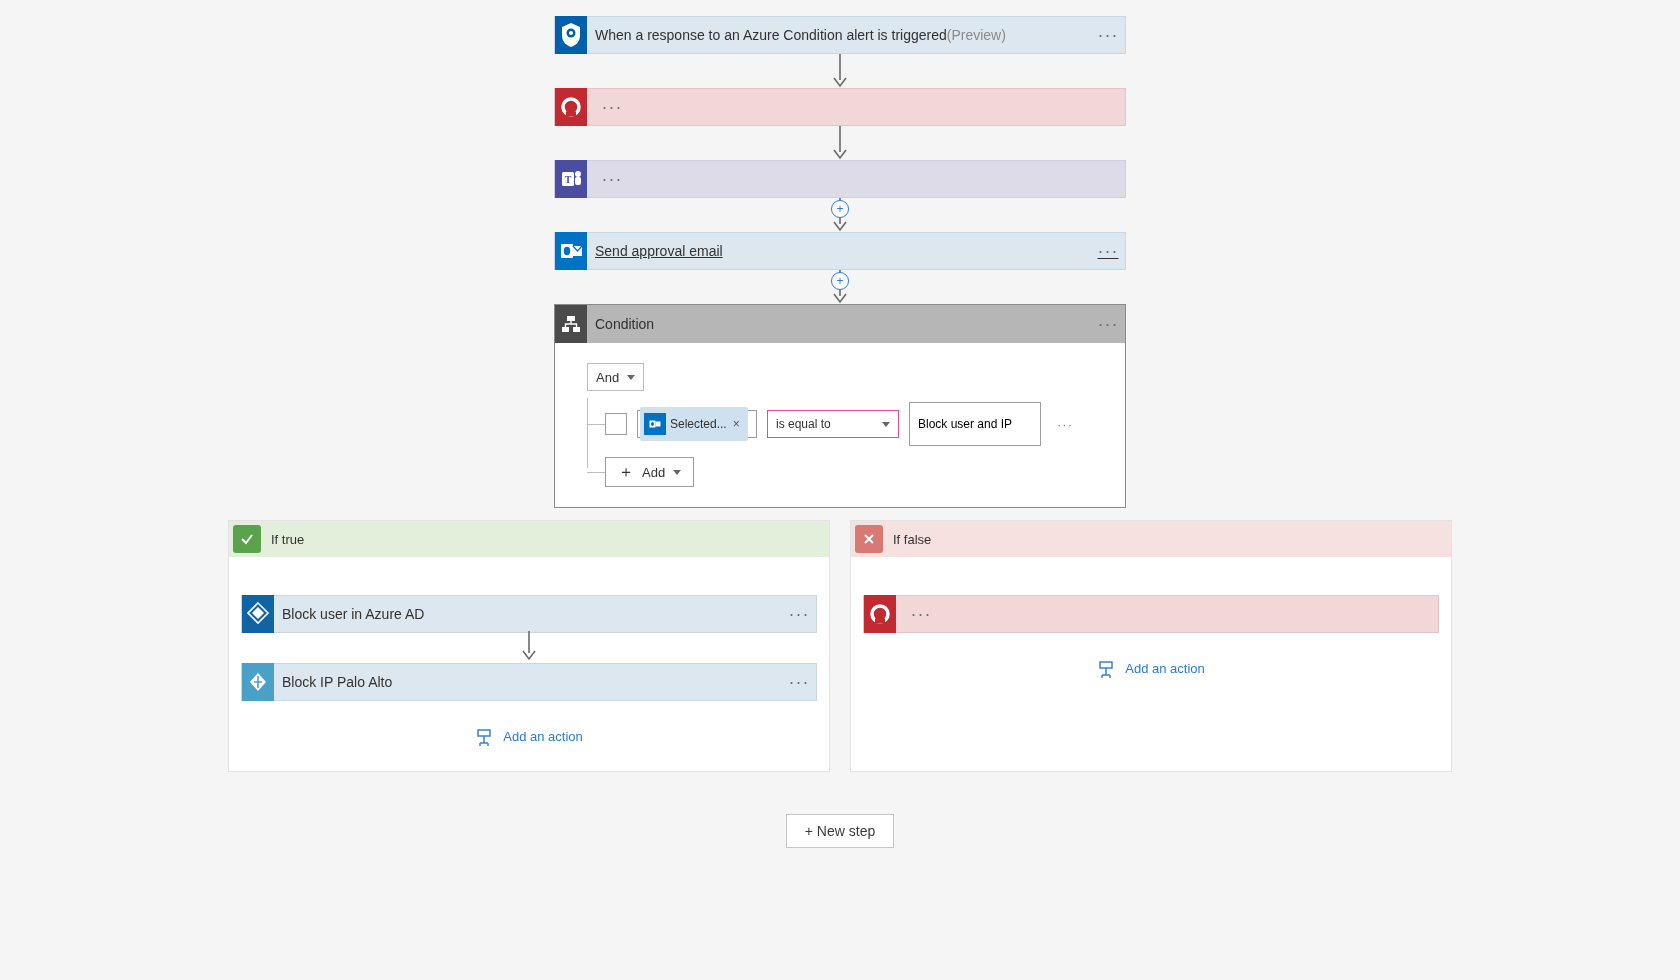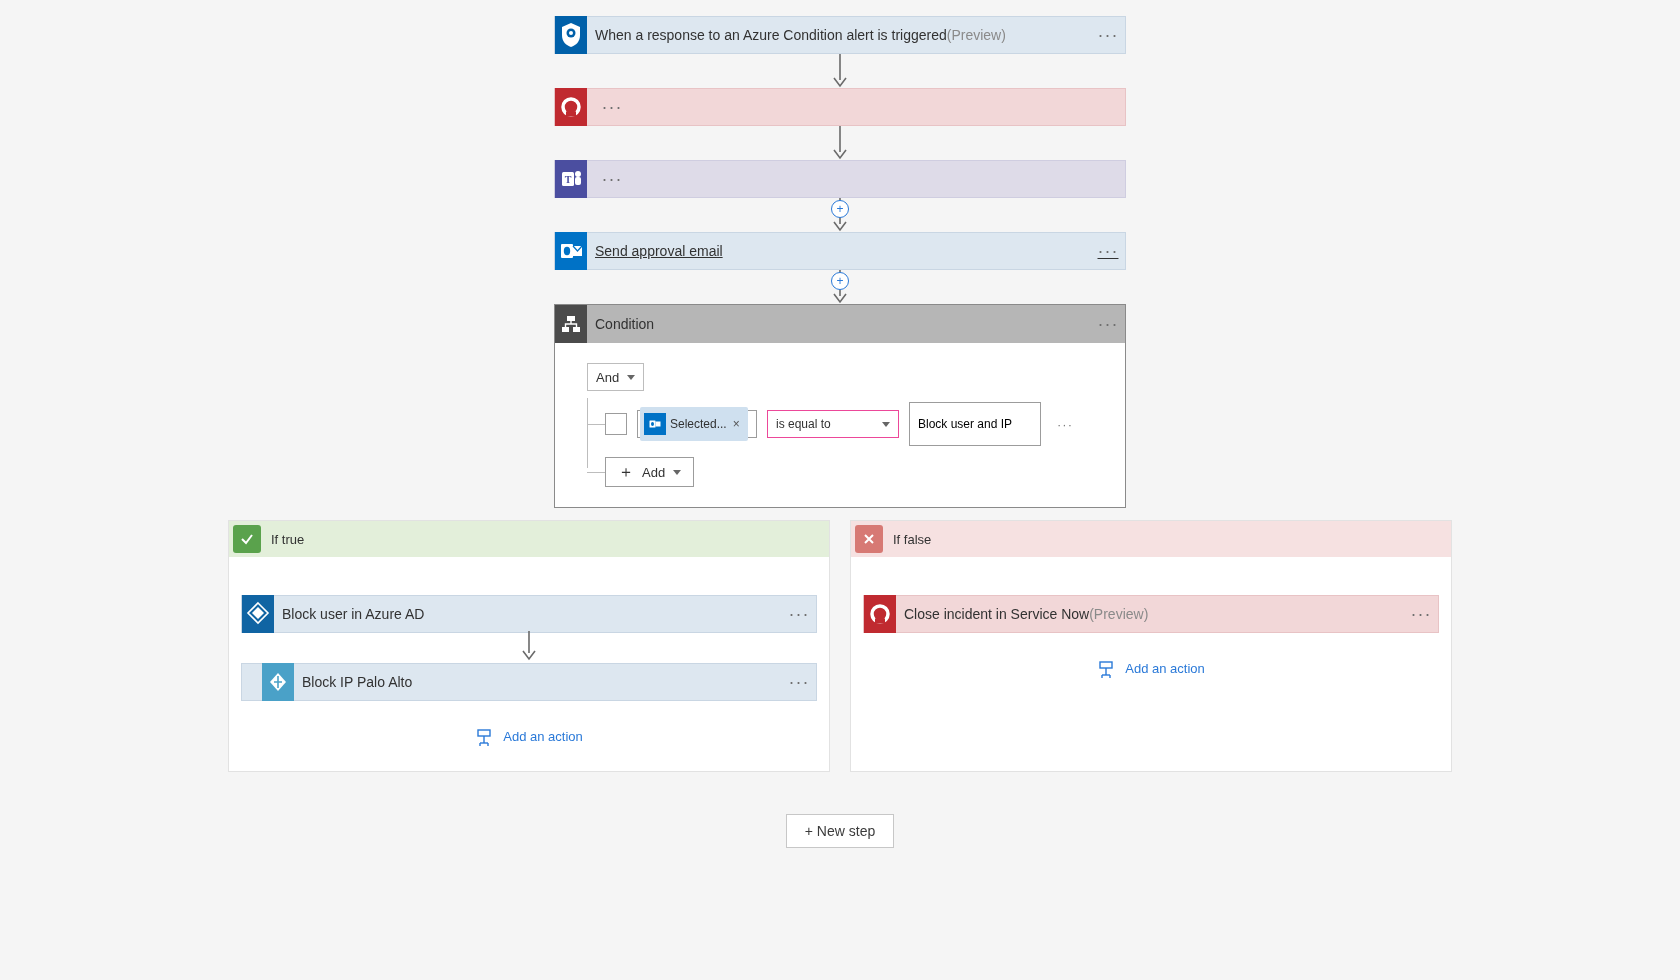--- a/index.html
+++ b/index.html
@@ -30,21 +30,21 @@
     align-items: center;
     border: 1px solid rgba(0,0,0,0.08);
     cursor: pointer;
     background: #fff;
   }
   .step-card.sentinel { background: #dde7f0; border-color:#c9d6e3;}
   .step-card.record  { background: #f2d7d8; border-color:#e8c3c5;}
   .step-card.teams   { background: #dedbe8; border-color:#cfcde0;}
   .step-card.outlook { background: #dde7f0; border-color:#c9d6e3;text-decoration:underline;}
   .step-card.azuread { background: #dde7f0; border-color:#c9d6e3;}
-  .step-card.palo    { background: #dde7f0; border-color:#c9d6e3;padding-left:20px;}
+  .step-card.palo    { background: #dde7f0; border-color:#c9d6e3;}
   .step-card.snow    { background: #f2d7d8; border-color:#e8c3c5;}
 
   .step-icon {
     width: 32px;
     height: 38px;
     display: inline-flex;
     align-items: center;
     justify-content: center;
     margin-right: 8px;
     flex-shrink: 0;
@@ -492,23 +492,20 @@
       <div class="branch-body">
 
         <div class="step-card snow">
           <span class="step-icon">
             <svg viewBox="0 0 32 38">
                 <rect width="32" height="38" fill="#c02a30"></rect>
                 <circle cx="16" cy="19" r="8" fill="none" stroke="#fff" stroke-width="3.5"></circle>
                 <line x1="11" y1="26" x2="21" y2="26" stroke="#c02a30" stroke-width="5"></line>
               </svg>
           </span>
-          <span class="step-title">
-            <span>Close incident in Service Now</span><span class="preview-tag">(Preview)</span>
-          </span>
           <span class="step-more">···</span>
         </div>
 
         <div class="add-action-row">
           <svg width="18" height="18" viewBox="0 0 18 18">
             <rect x="3" y="1" width="12" height="6" fill="none" stroke="#2a79d8" stroke-width="1.4"></rect>
             <line x1="9" y1="7" x2="9" y2="14" stroke="#2a79d8" stroke-width="1.4"></line>
             <line x1="5" y1="14" x2="13" y2="14" stroke="#2a79d8" stroke-width="1.4"></line>
             <line x1="5" y1="14" x2="5" y2="17" stroke="#2a79d8" stroke-width="1.4"></line>
             <line x1="13" y1="14" x2="13" y2="17" stroke="#2a79d8" stroke-width="1.4"></line>

